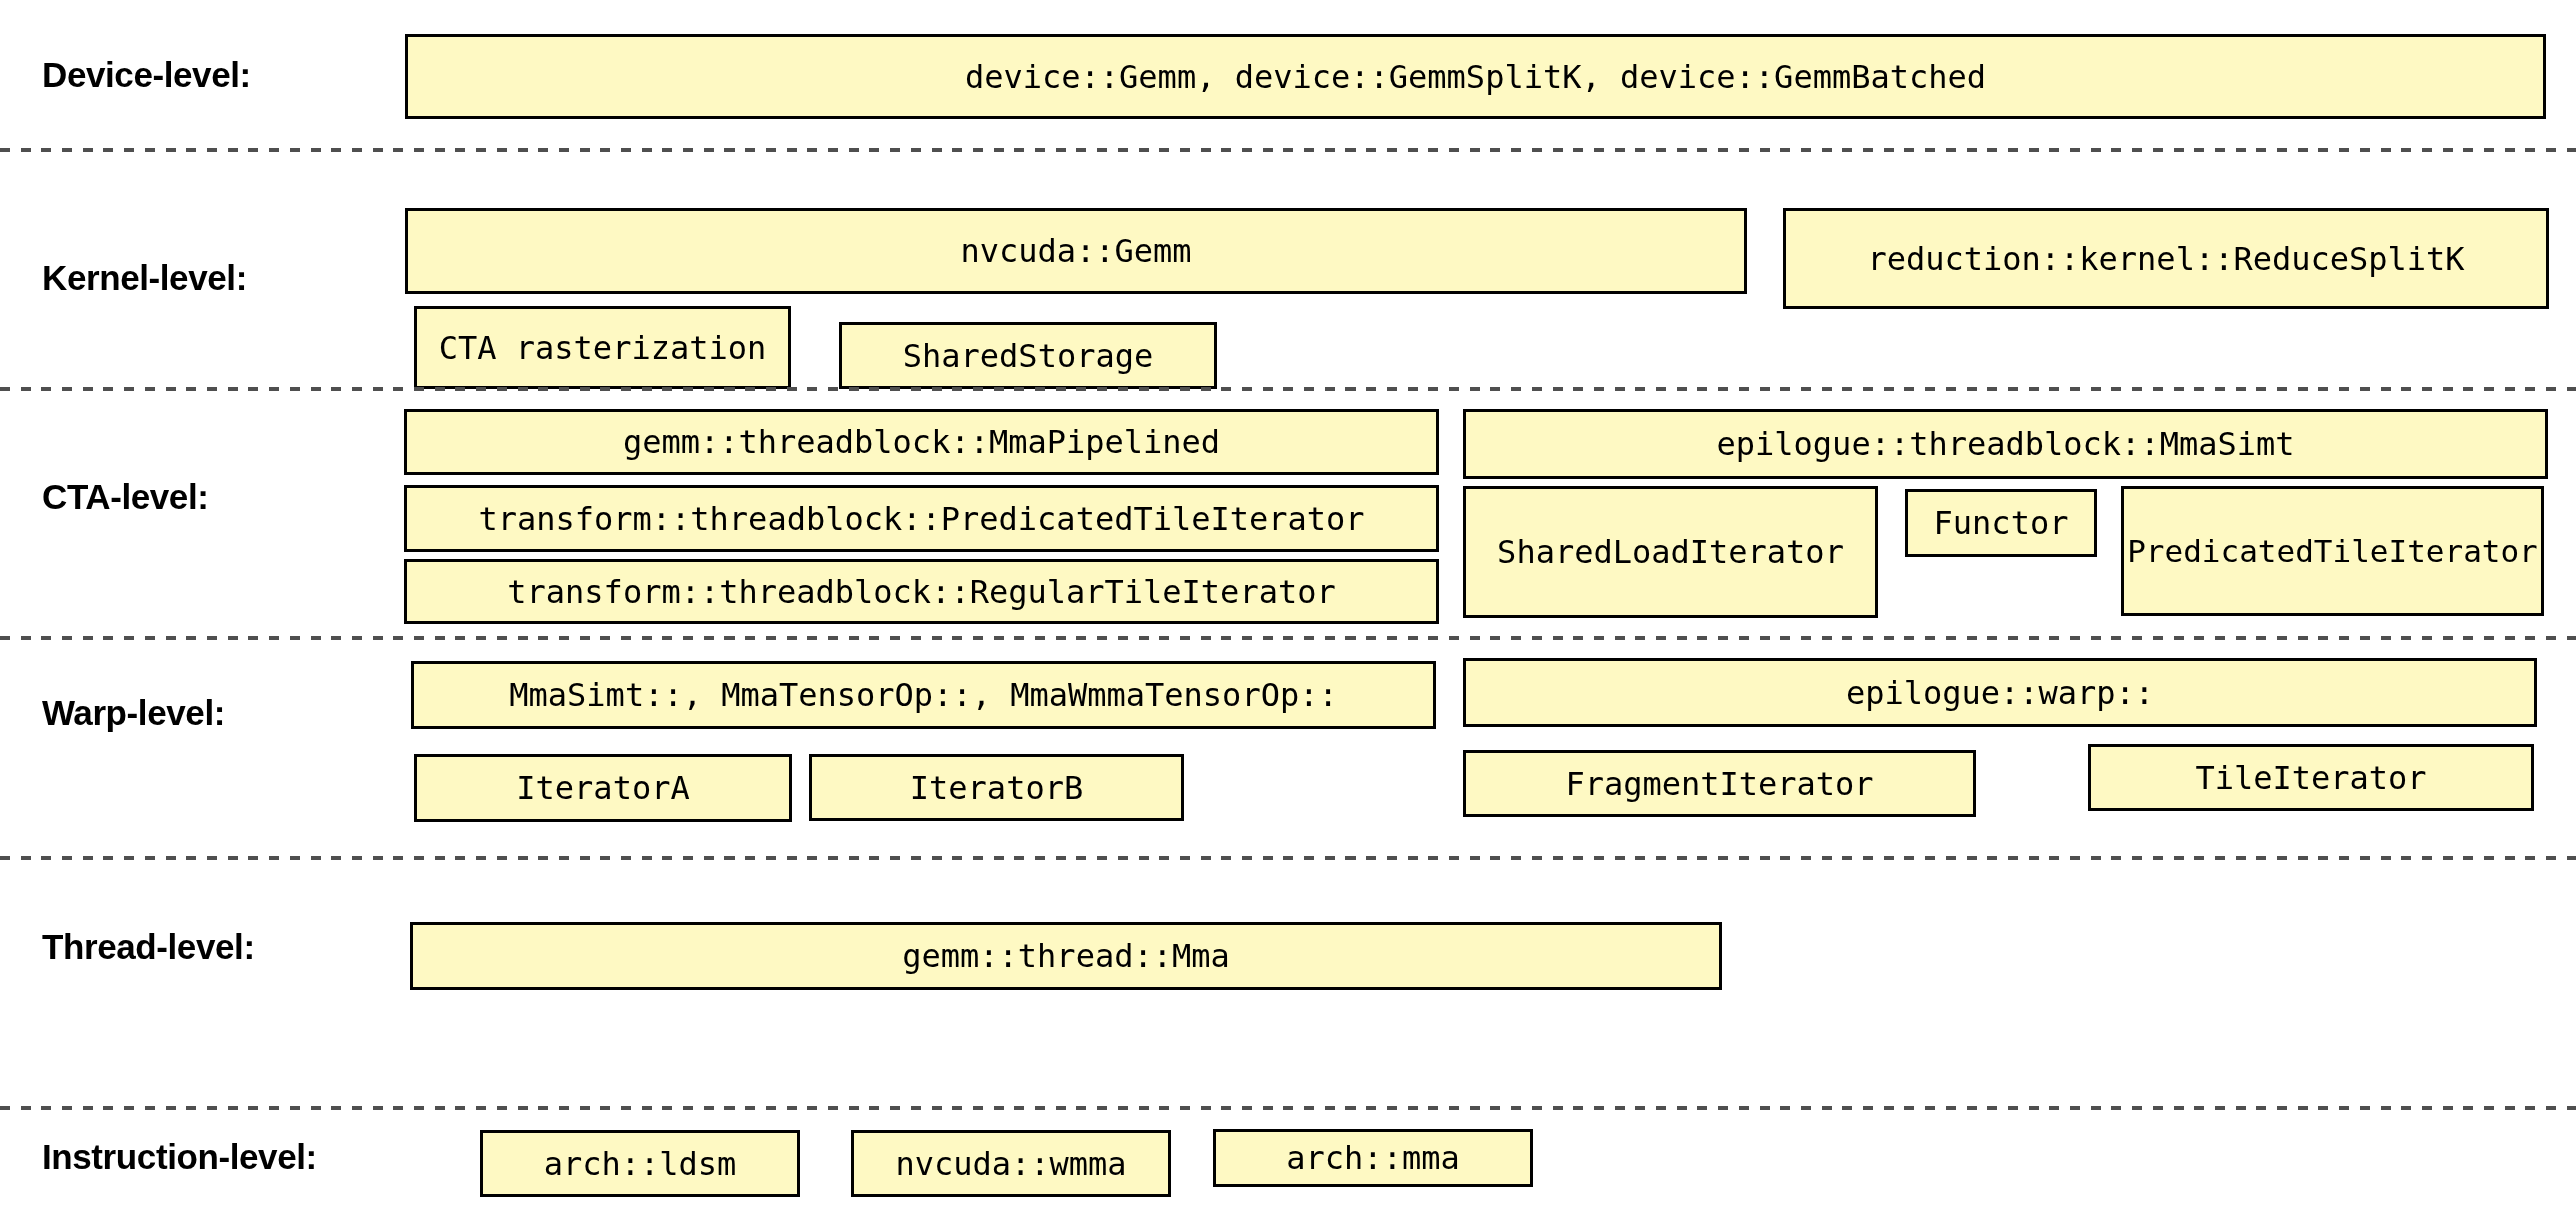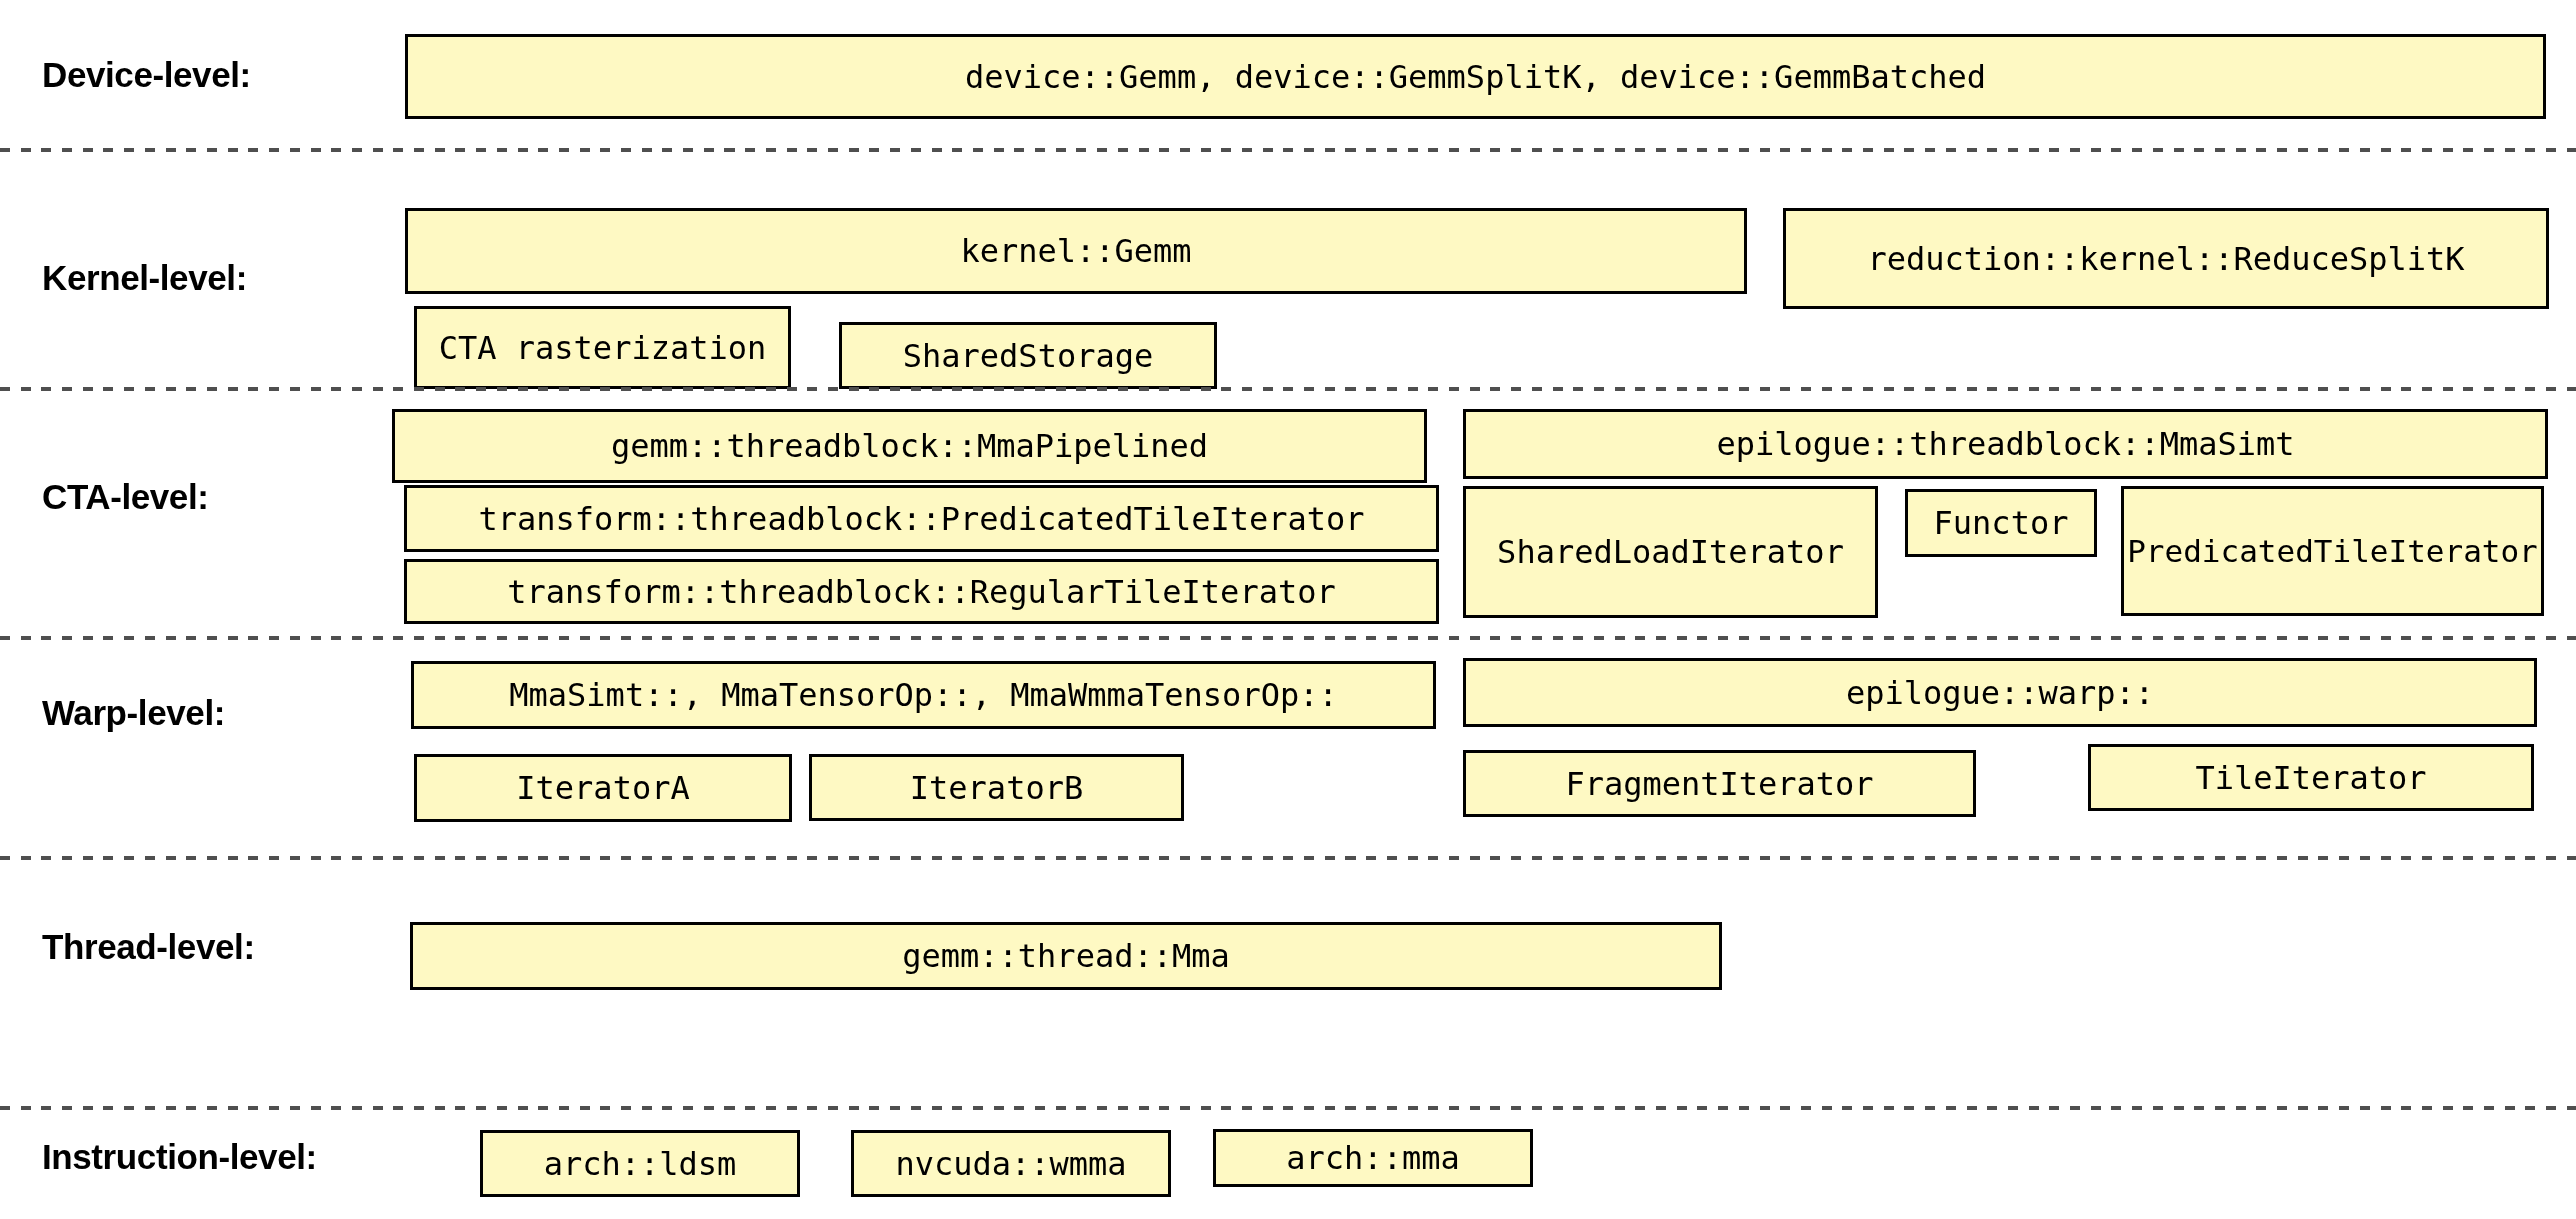--- a/index.html
+++ b/index.html
@@ -54,29 +54,29 @@
 <body>
 
 <div id="stage">
 
   <div class="lvl" style="top:57px">Device-level:</div>
   <div class="box" style="left:405px;top:34px;width:2141px;height:85px">device::Gemm, device::GemmSplitK, device::GemmBatched</div>
 
   <div class="divider" style="top:148px"></div>
 
   <div class="lvl" style="top:260px">Kernel-level:</div>
-  <div class="box" style="left:405px;top:208px;width:1342px;height:86px">kernel::Gemm</div>
+  <div class="box" style="left:405px;top:208px;width:1342px;height:86px">nvcuda::Gemm</div>
   <div class="box" style="left:1783px;top:208px;width:766px;height:101px">reduction::kernel::ReduceSplitK</div>
   <div class="box" style="left:414px;top:306px;width:377px;height:83px">CTA rasterization</div>
   <div class="box" style="left:839px;top:322px;width:378px;height:67px">SharedStorage</div>
 
   <div class="divider" style="top:387px"></div>
 
   <div class="lvl" style="top:479px">CTA-level:</div>
-  <div class="box" style="left:392px;top:409px;width:1035px;height:74px">gemm::threadblock::MmaPipelined</div>
+  <div class="box" style="left:404px;top:409px;width:1035px;height:66px">gemm::threadblock::MmaPipelined</div>
   <div class="box" style="left:1463px;top:409px;width:1085px;height:70px">epilogue::threadblock::MmaSimt</div>
   <div class="box" style="left:404px;top:485px;width:1035px;height:67px">transform::threadblock::PredicatedTileIterator</div>
   <div class="box" style="left:1463px;top:486px;width:415px;height:132px">SharedLoadIterator</div>
   <div class="box" style="left:1905px;top:489px;width:192px;height:68px">Functor</div>
   <div class="box tight" style="left:2121px;top:486px;width:423px;height:130px">PredicatedTileIterator</div>
   <div class="box" style="left:404px;top:559px;width:1035px;height:65px">transform::threadblock::RegularTileIterator</div>
 
   <div class="divider" style="top:636px"></div>
 
   <div class="lvl" style="top:695px">Warp-level:</div>

